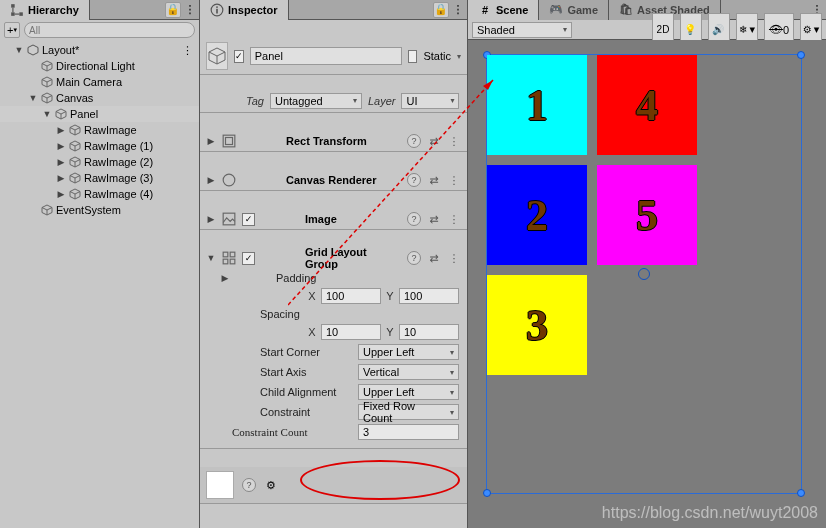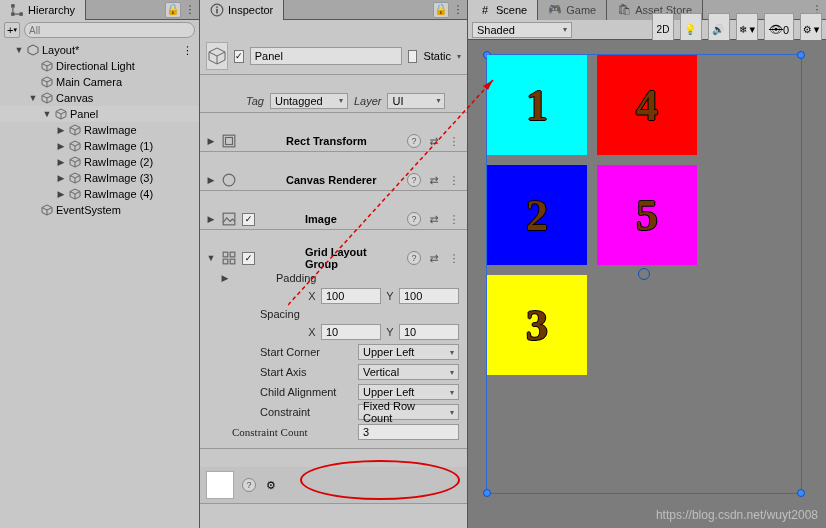--- a/index.html
+++ b/index.html
@@ -1,21 +1,21 @@
 <!DOCTYPE html>
 <html><head>
 <meta charset="utf-8">
 <style>
   * { margin:0; padding:0; box-sizing:border-box; font-family: Arial, sans-serif; font-size:11px; }
   body { background:#c8c8c8; width:826px; height:528px; overflow:hidden; position:relative; }
   .root { display:flex; width:100%; height:100%; }
 
   
   .panel { background:#c8c8c8; border-right:1px solid #555; display:flex; flex-direction:column; }
-  .tabbar { display:flex; align-items:center; height:20px; background:#a7a7a7; border-bottom:1px solid #555; }
+  .tabbar { display:flex; align-items:center; height:20px; background:#a7a7a7; border-bottom:1px solid #555;font-weight:bold; }
   .tab { padding:2px 10px; height:20px; display:flex; align-items:center; gap:4px; background:#c8c8c8; border-right:1px solid #555; }
   .tab.inactive { background:#a7a7a7; color:#444; }
   .tabbar .spacer { flex:1; }
   .tabbar .h-menu { width:18px; text-align:center; color:#333; cursor:pointer; }
 
   
   .hierarchy { width:200px; }
   .hier-toolbar { display:flex; align-items:center; gap:4px; padding:2px 4px; height:20px; }
   .hier-toolbar input { flex:1; height:16px; padding:0 4px; border:1px solid #999; border-radius:8px; background:#d6d6d6; font-size:10px; }
   .btn-sm { width:16px; height:16px; display:inline-flex; align-items:center; justify-content:center; cursor:pointer; background:#d0d0d0; border:1px solid #999; border-radius:2px; }
@@ -66,21 +66,21 @@
   .scene-toolbar .spacer { flex:1; }
   .toggle { width:22px; height:34px; border:1px solid #999; background:#dcdcdc; display:inline-flex; align-items:center; justify-content:center; font-size:10px; }
   .scene-view { flex:1; background:#7c7c7c; position:relative; }
   .panel-rect { position:absolute; left:18px; top:14px; width:316px; height:440px; border:1px solid #2a6bd8; }
   .dot { position:absolute; width:8px; height:8px; border:1px solid #1050c0; background:#3b8bff; border-radius:50%; transform:translate(-50%,-50%); }
   .cell { position:absolute; width:100px; height:100px; display:flex; align-items:center; justify-content:center; font-family:"Times New Roman",serif; font-weight:bold; font-size:44px; color:#703800; text-shadow:1px 0 #000,-1px 0 #000,0 1px #000,0 -1px #000; }
   .ring { position:absolute; width:12px; height:12px; border:1px solid #1050c0; border-radius:50%; background:transparent; transform:translate(-50%,-50%); }
 
   .arrow-line { position:absolute; pointer-events:none; }
 
-  .watermark { position:absolute; right:8px; bottom:6px; color:rgba(255,255,255,0.5); font-size:12px;text-align:right; }
+  .watermark { position:absolute; right:8px; bottom:6px; color:rgba(255,255,255,0.5); font-size:16px;text-align:right; }
 
   .chk { width:13px; height:13px; border:1px solid #777; background:#eee; display:inline-flex; align-items:center; justify-content:center; font-size:9px; }
 
 </style>
 </head>
 <body>
 
 <div class="root">
 
   <div class="panel hierarchy">
@@ -266,21 +266,21 @@
           </svg>
       </div>
       <span class="chk">✓</span>
       <input type="text" value="Panel" style="">
       <span class="chk" style="background:#eee"></span>
       <span class="lbl">Static</span>
       <span style="font-size:8px;color:#555">▾</span>
     </div>
     <div class="insp-sub">
       <span class="lbl">Tag</span>
-      <span class="dd" style="width:78px">
+      <span class="dd" style="width:92px">
           <span>Untagged</span>
           <span class="car">▾</span>
         </span>
       <span class="lbl">Layer</span>
       <span class="dd" style="width:58px">
           <span>UI</span>
           <span class="car">▾</span>
         </span>
     </div>
 
@@ -427,21 +427,21 @@
       <div class="tab">
         <span class="icon">#</span>
         <span>Scene</span>
       </div>
       <div class="tab inactive">
         <span class="icon">🎮</span>
         <span>Game</span>
       </div>
       <div class="tab inactive">
         <span class="icon">🛍</span>
-        <span>Asset Store</span>
+        <span>Asset Shaded</span>
       </div>
       <span class="spacer"></span>
       <span class="h-menu">⋮</span>
     </div>
     <div class="scene-toolbar">
       <span class="dd" style="width:100px">
           <span>Shaded</span>
           <span class="car">▾</span>
         </span>
       <span class="spacer"></span>

